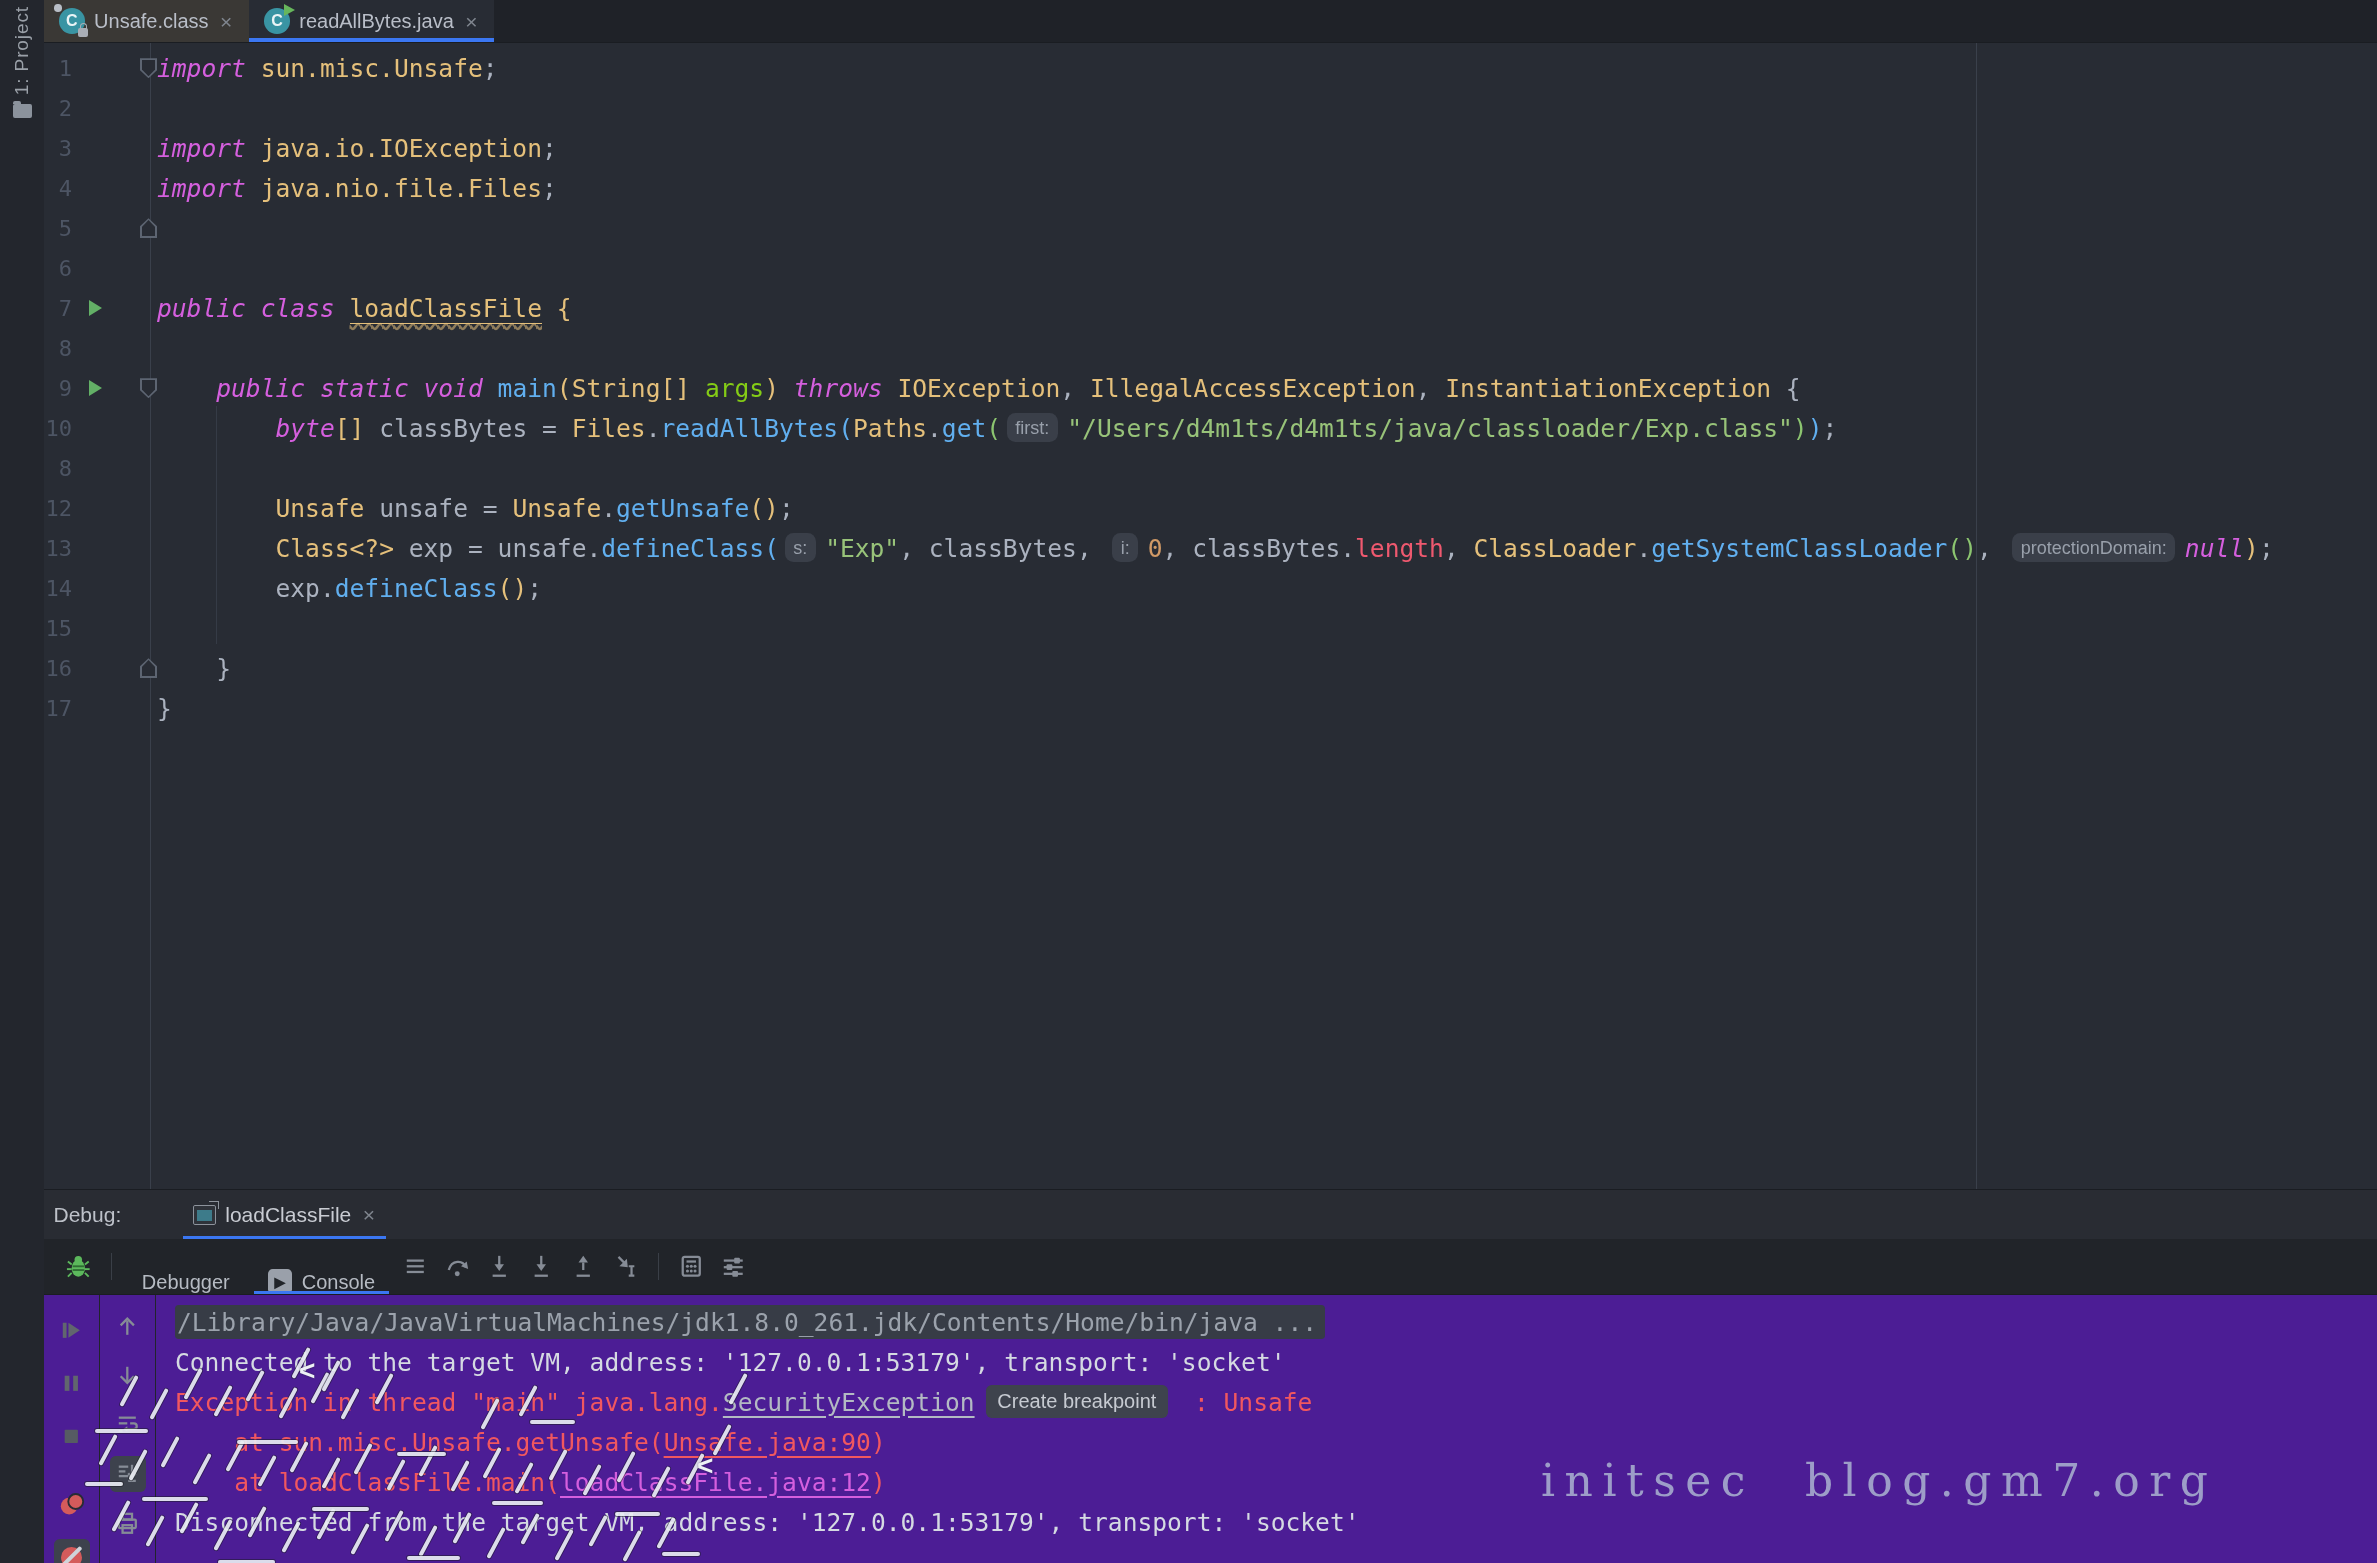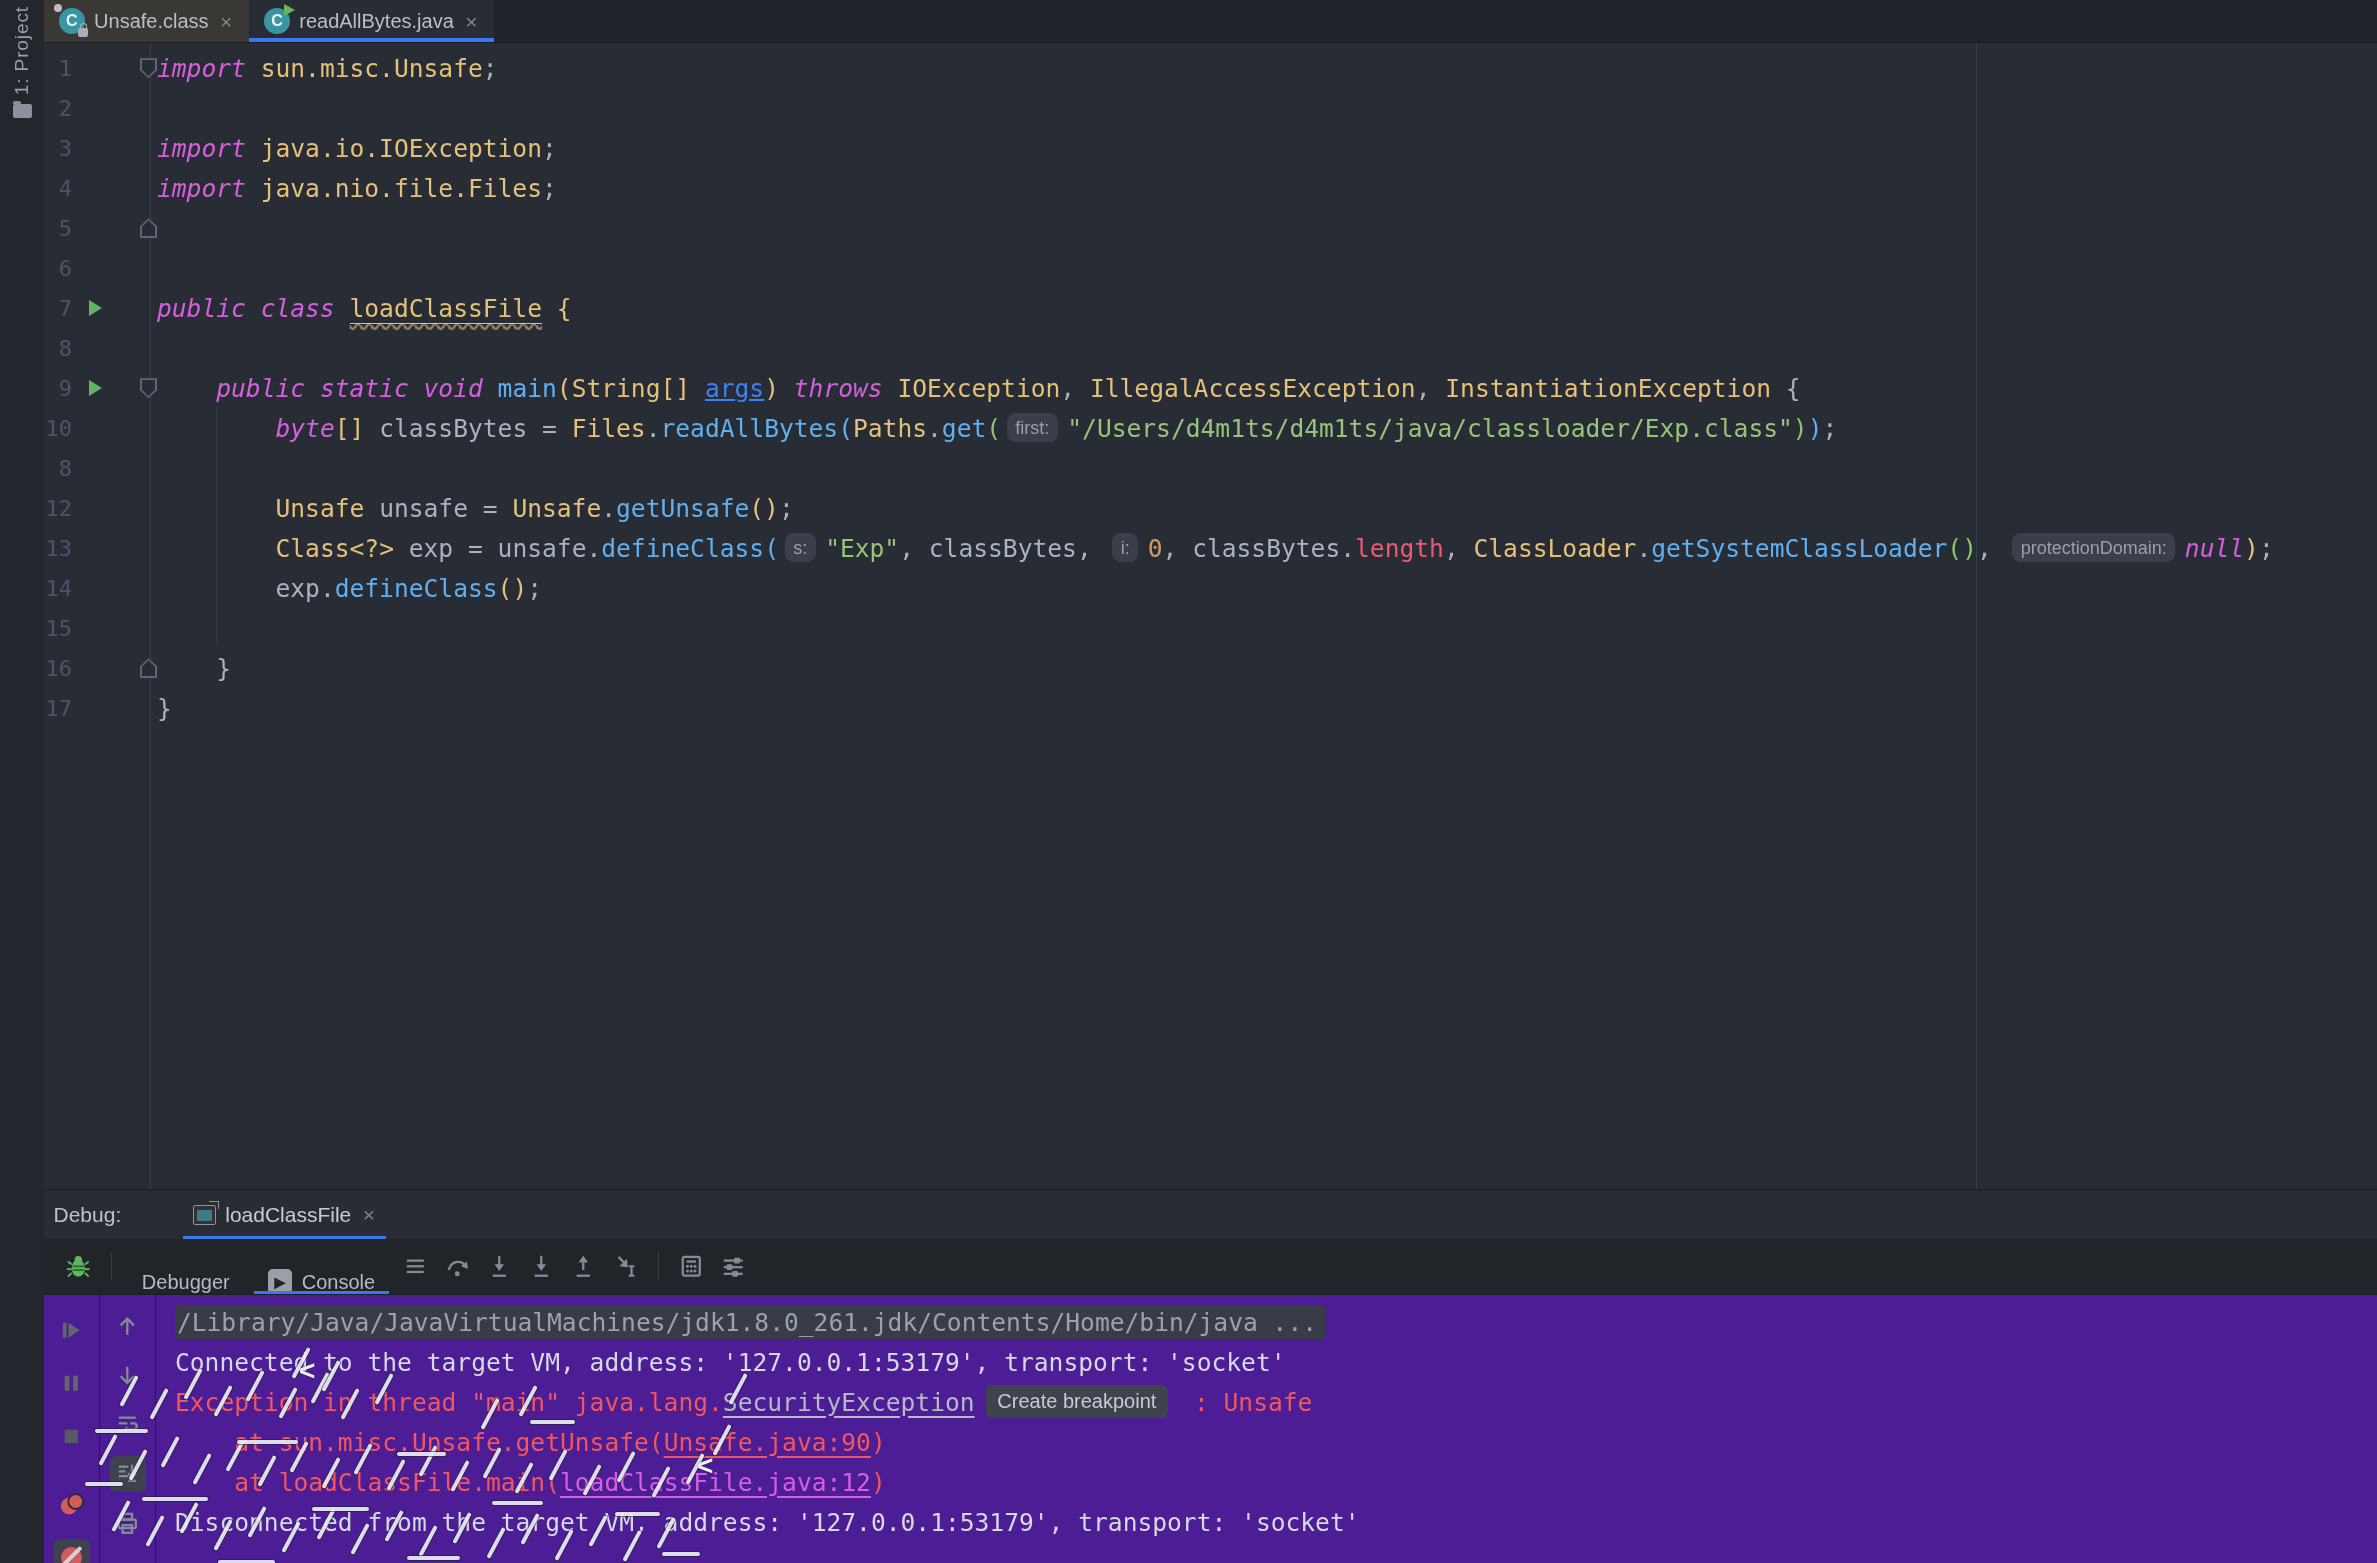--- a/index.html
+++ b/index.html
@@ -40,21 +40,21 @@
   .fold.start .o{clip-path:polygon(0 0,100% 0,100% 60%,50% 100%,0 60%);}
   .fold.start .i{clip-path:polygon(0 0,100% 0,100% 58%,50% 100%,0 58%);}
   .fold.end .o{clip-path:polygon(50% 0,100% 40%,100% 100%,0 100%,0 40%);}
   .fold.end .i{clip-path:polygon(50% 0,100% 42%,100% 100%,0 100%,0 42%);}
   .ct{position:absolute;left:113px;top:0;}
   .tok-kw{color:#d55fde;font-style:italic;}
   .tok-ty{color:#e5c07b;}
   .tok-fn{color:#61afef;}
   .tok-st{color:#98c379;}
   .tok-nu{color:#d19a66;}
-  .tok-pa{color:#3b82f6;text-decoration:underline;}
+  .tok-pa{color:#84cc16;}
   .tok-va{color:#abb2bf;}
   .tok-fl{color:#ef596f;}
   .tok-pl{color:#abb2bf;}
   .tok-py{color:#e5c07b;}
   .tok-pb{color:#61afef;}
   .tok-pg{color:#8cc570;}
   .tok-cd{color:#e5c07b;border-bottom:0.9px solid #e5c07b;text-decoration:underline wavy rgba(229,192,123,.55);text-underline-offset:5.7px;}
   .ihint{display:inline-block;vertical-align:middle;margin:0 9.5px 3.8px 5.7px;background:#3a3f49;color:#99a0ab;font-family:"Liberation Sans",sans-serif;font-size:18px;line-height:1;padding:5.7px 8.5px;border-radius:8.5px;}
 
   
@@ -403,15 +403,16 @@
       <div class="wm-d" style="left: 312px; top: 1507px; width: 57px;"></div>
       <div class="wm-d" style="left: 492px; top: 1501px; width: 51px;"></div>
       <div class="wm-d" style="left: 615px; top: 1512px; width: 45px;"></div>
       <div class="wm-d" style="left: 218px; top: 1560px; width: 57px;"></div>
       <div class="wm-d" style="left: 407px; top: 1556px; width: 53px;"></div>
       <div class="wm-d" style="left: 85px; top: 1482px; width: 38px;"></div>
       <div class="wm-d" style="left: 662px; top: 1552px; width: 38px;"></div>
       <div class="wm-lt" style="left: 299px; top: 1355px;">&lt;</div>
       <div class="wm-lt" style="left: 697px; top: 1450px;">&lt;</div>
     </div>
+  <div class="wm-text">initsec blog.gm7.org</div>
 
 </div>
 
 
 </body></html>

